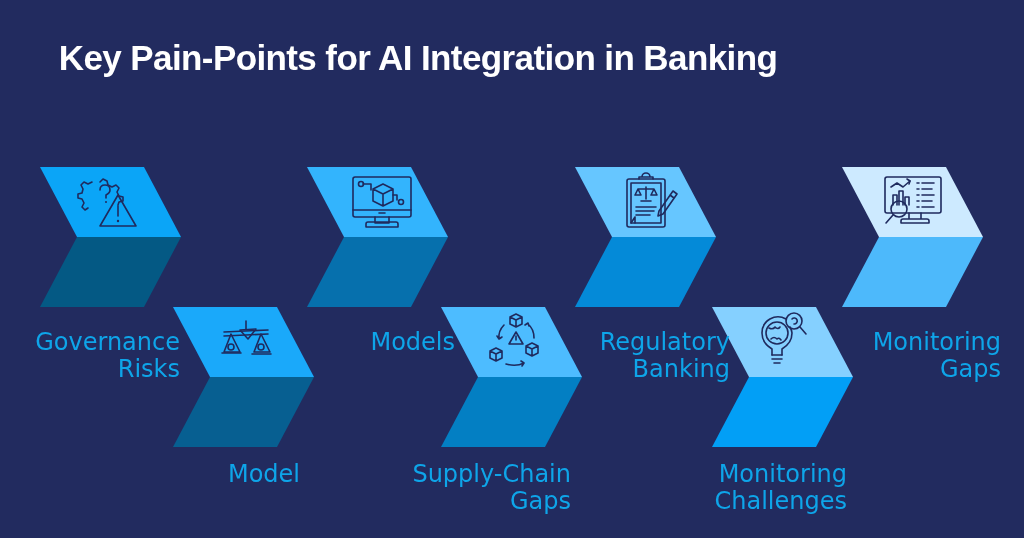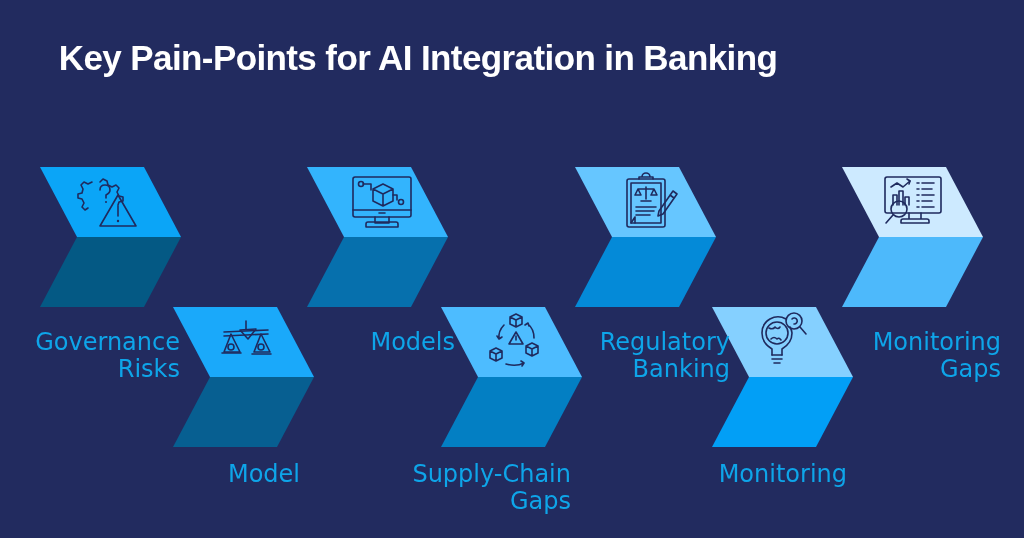--- a/index.html
+++ b/index.html
@@ -146,17 +146,18 @@
 <div class="label" style="left:411px; top:461px;">
   <span>Supply-Chain</span>
   <span>Gaps</span>
 </div>
 <div class="label" style="left:570px; top:329px;">
   <span>Regulatory</span>
   <span>Banking</span>
 </div>
 <div class="label" style="left:687px; top:461px;">
   <span>Monitoring</span>
+  <span>Challenges</span>
 </div>
 <div class="label" style="left:841px; top:329px;">
   <span>Monitoring</span>
   <span>Gaps</span>
 </div>
 
 </body></html>

